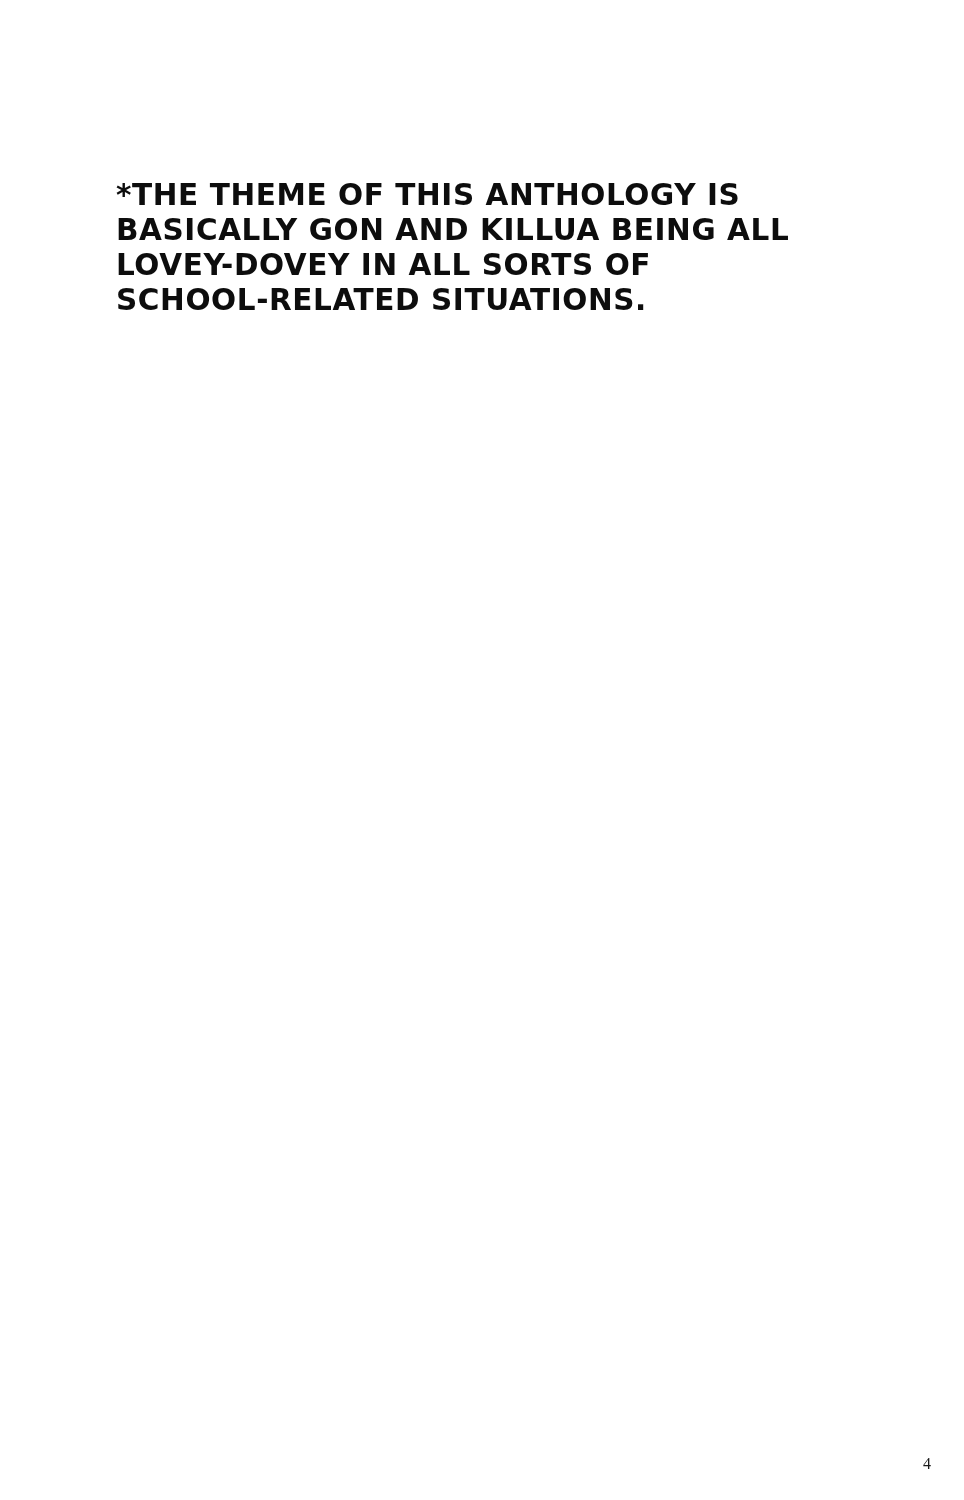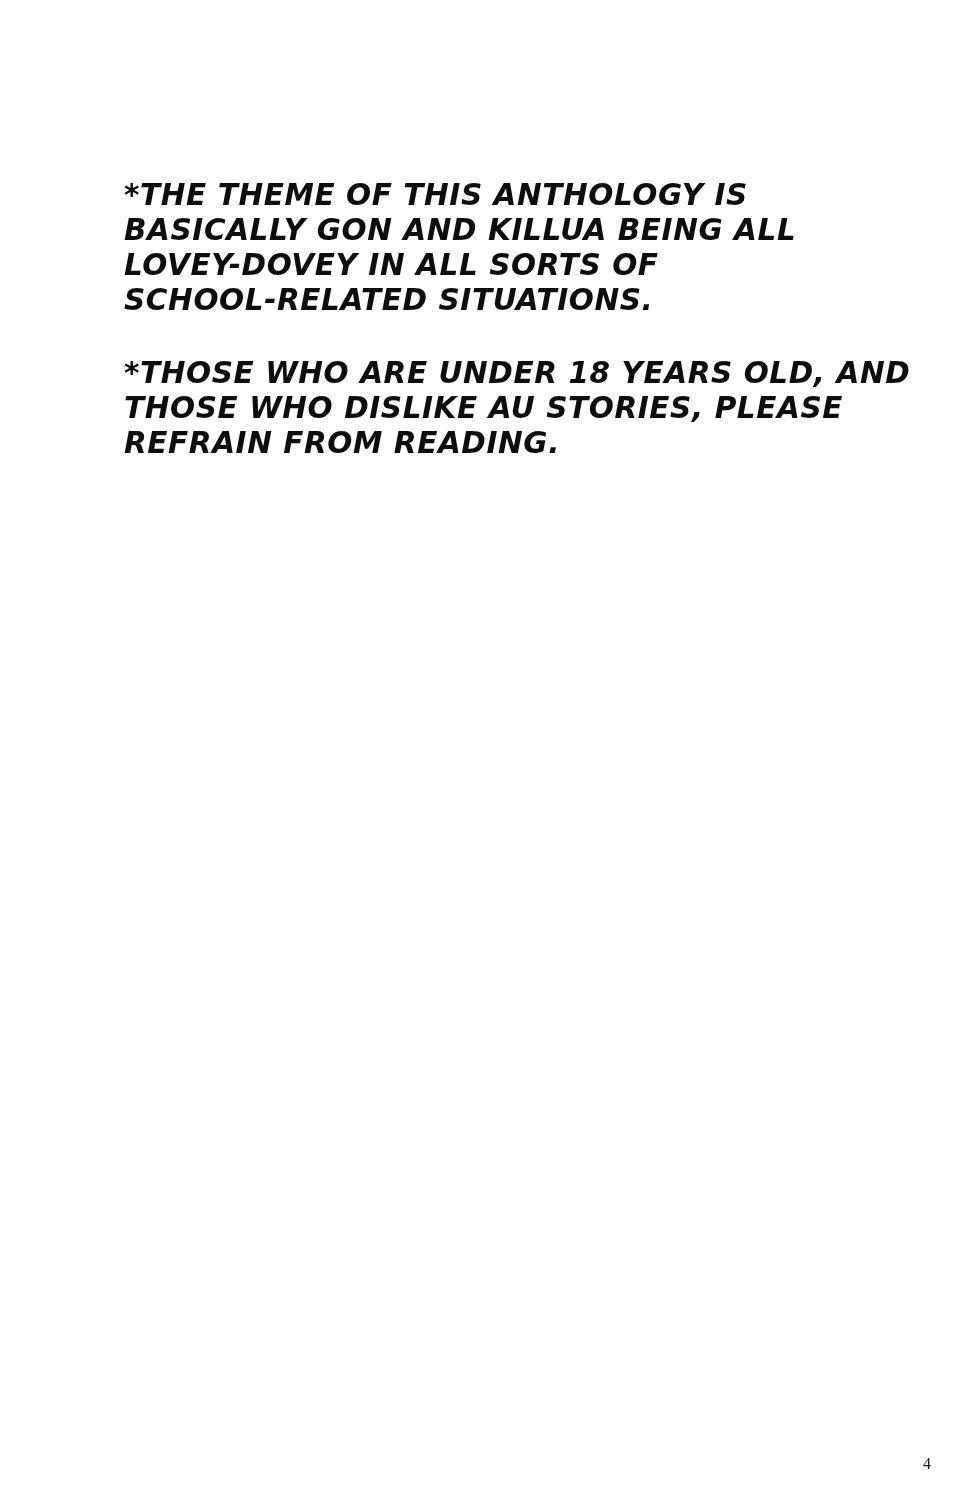--- a/index.html
+++ b/index.html
@@ -10,24 +10,23 @@
   .page {
     position: relative;
     width: 964px;
     height: 1500px;
     background: #ffffff;
     overflow: hidden;
     font-family: "DejaVu Sans", sans-serif;
   }
   .notes {
     position: absolute;
-    left: 124px;
+    left: 116px;
     top: 178px;
     width: 790px;
-    font-style: italic;
   }
   .note-block {
     margin: 0 0 38px 0;
     font-family: "DejaVu Sans", sans-serif;
     font-weight: 700;
     font-size: 29.5px;
     line-height: 35px;
     letter-spacing: 0.6px;
     color: #0d0d0d;
     white-space: pre-line;
@@ -49,20 +48,17 @@
 </head>
 <body>
 
 <div class="page">
 
   <div class="notes">
     <p class="note-block">*THE THEME OF THIS ANTHOLOGY IS
 BASICALLY GON AND KILLUA BEING ALL
 LOVEY-DOVEY IN ALL SORTS OF
 SCHOOL-RELATED SITUATIONS.</p>
-    <p class="note-block">*THOSE WHO ARE UNDER 18 YEARS OLD, AND
-THOSE WHO DISLIKE AU STORIES, PLEASE
-REFRAIN FROM READING.</p>
   </div>
 
   <div class="page-number">4</div>
 
 </div>
 
 </body></html>

